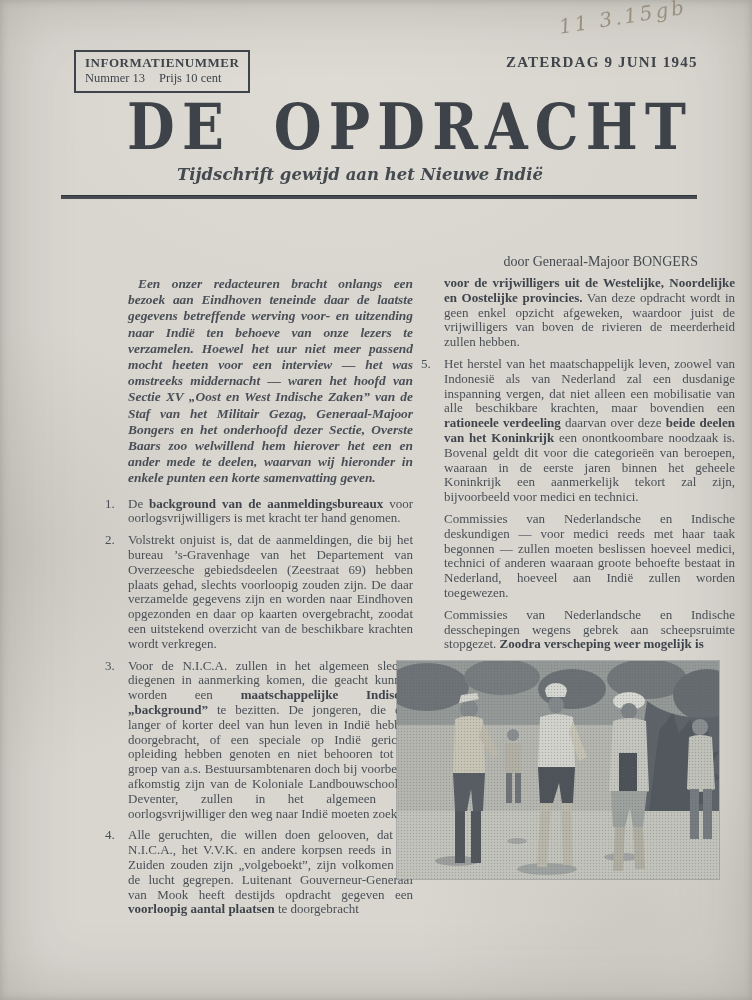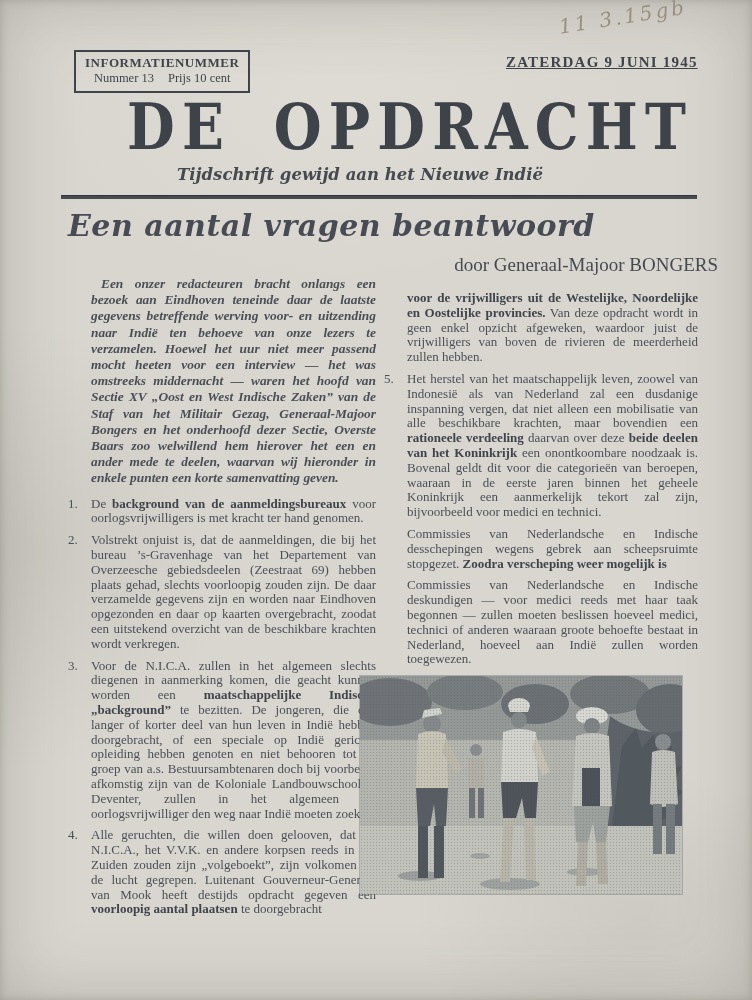--- a/index.html
+++ b/index.html
@@ -18,36 +18,35 @@
     color:#4a4f57;
   }
   
   .info-box{
     position:absolute; left:74px; top:50px;
     border:2px solid #3f444b;
     padding:3px 9px 4px 9px;
     color:#3f444b;
     line-height:1.25;
     background:rgba(255,255,255,0.04);
-    text-align:center;
   }
   .info-box .l1{font-weight:bold; font-size:13px; letter-spacing:.5px; white-space:nowrap;}
   .info-box .l2{font-weight:normal; font-size:12.5px; white-space:nowrap;}
   .info-box .l2 .sep{display:inline-block; width:14px;}
   .handwriting{
     position:absolute; left:558px; top:0px; width:190px;
     font-family:"DejaVu Serif", serif;
     font-style:italic; font-size:20px; letter-spacing:3px;
     color:#9a9080;
     transform:rotate(-9deg);
   }
   .issue-date{
     position:absolute; left:506px; top:54px;
     font-weight:bold; font-size:15px; letter-spacing:1.2px;
-    color:#3f444b; white-space:nowrap;text-decoration:underline;
+    color:#3f444b; white-space:nowrap;
   }
   .masthead-title{
     position:absolute; left:0; top:90px; width:752px; margin:0;
     text-align:center;
     font-family:"DejaVu Serif", serif;
     font-weight:bold; font-size:55px;
     letter-spacing:.13em; word-spacing:.30em;
     color:#3e434a;
     transform:translateX(34px) scaleY(1.14);
     transform-origin:top center;
@@ -69,28 +68,28 @@
   
   .headline{
     position:absolute; left:68px; top:208px; margin:0;
     font-family:"DejaVu Serif", serif;
     font-style:italic; font-weight:bold;
     font-size:30px; letter-spacing:.5px;
     color:#474c54;
     white-space:nowrap;
   }
   .byline{
-    position:absolute; left:404px; top:254px; width:314px;
+    position:absolute; left:384px; top:254px; width:314px;
     text-align:right;
-    font-size:19px; color:#454a51;
-  }
-  
-  .col{position:absolute; font-size:13px; line-height:14.8px;}
+    font-size:14px; color:#454a51;
+  }
+  
+  .col{position:absolute; font-size:13px; line-height:14.8px;margin-left:37px;}
   .col-left{left:68px; top:276px; width:308px;}
-  .col-right{left:384px; top:291px; width:314px;}
+  .col-right{left:384px; top:276px; width:314px;}
   .intro{
     margin:0 0 10px 0; padding-left:23px;
     font-style:italic; font-weight:bold; font-size:13.4px; line-height:16.2px;
     text-align:justify; text-indent:10px;
     color:#4a4f57;
   }
   .block{position:relative; padding-left:23px; margin-bottom:7px;}
   .block .num{position:absolute; left:0; top:0; font-size:13px;}
   .block p{margin:0; text-align:justify;}
   .block b{color:#3f444c;}
@@ -121,21 +120,20 @@
       <span>Nummer 13</span><span class="sep"></span><span>Prijs 10 cent</span>
     </div>
   </div>
 
   <div class="issue-date">ZATERDAG 9 JUNI 1945</div>
 
   <h1 class="masthead-title">DE OPDRACHT</h1>
   <p class="masthead-subtitle">Tijdschrift gewijd aan het Nieuwe Indië</p>
   <div class="masthead-rule"></div>
 
-  <h2 class="headline">Een aantal vragen beantwoord</h2>
   <div class="byline">door Generaal-Majoor BONGERS</div>
 
   <div class="col col-left">
     <p class="intro">Een onzer redacteuren bracht onlangs een bezoek aan Eindhoven teneinde daar de laatste gegevens betreffende werving voor- en uitzending naar Indië ten behoeve van onze lezers te verzamelen. Hoewel het uur niet meer passend mocht heeten voor een interview — het was omstreeks middernacht — waren het hoofd van Sectie XV „Oost en West Indische Zaken” van de Staf van het Militair Gezag, Generaal-Majoor Bongers en het onderhoofd dezer Sectie, Overste Baars zoo welwillend hem hierover het een en ander mede te deelen, waarvan wij hieronder in enkele punten een korte samenvatting geven.</p>
     <div>
         <div class="block">
           <span class="num">1.</span>
           <p><span>De </span><b>background van de aanmeldingsbureaux</b><span> voor oorlogsvrijwilligers is met kracht ter hand genomen.</span></p>
         </div>
         <div class="block">
@@ -156,24 +154,24 @@
   <div class="col col-right">
     <div>
         <div class="block">
           <p><b>voor de vrijwilligers uit de Westelijke, Noordelijke en Oostelijke provincies.</b><span> Van deze opdracht wordt in geen enkel opzicht afgeweken, waardoor juist de vrijwilligers van boven de rivieren de meerderheid zullen hebben.</span></p>
         </div>
         <div class="block">
           <span class="num">5.</span>
           <p><span>Het herstel van het maatschappelijk leven, zoowel van Indonesië als van Nederland zal een dusdanige inspanning vergen, dat niet alleen een mobilisatie van alle beschikbare krachten, maar bovendien een </span><b>rationeele verdeeling</b><span> daarvan over deze </span><b>beide deelen van het Koninkrijk</b><span> een onontkoombare noodzaak is. Bovenal geldt dit voor die categorieën van beroepen, waaraan in de eerste jaren binnen het geheele Koninkrijk een aanmerkelijk tekort zal zijn, bijvoorbeeld voor medici en technici.</span></p>
         </div>
         <div class="block">
+          <p><span>Commissies van Nederlandsche en Indische deskundigen — voor medici reeds met haar taak begonnen — zullen moeten beslissen hoeveel medici, technici of anderen waaraan groote behoefte bestaat in Nederland, hoeveel aan Indië zullen worden toegewezen.</span></p>
+        </div>
+        <div class="block">
           <p><span>Commissies van Nederlandsche en Indische desschepingen wegens gebrek aan scheepsruimte stopgezet. </span><b>Zoodra verscheping weer mogelijk is</b></p>
-        </div>
-        <div class="block">
-          <p><span>Commissies van Nederlandsche en Indische deskundigen — voor medici reeds met haar taak begonnen — zullen moeten beslissen hoeveel medici, technici of anderen waaraan groote behoefte bestaat in Nederland, hoeveel aan Indië zullen worden toegewezen.</span></p>
         </div>
       </div>
 
     <svg class="photo" viewBox="0 0 322 218" xmlns="http://www.w3.org/2000/svg">
       <defs>
         <pattern id="dots" width="3" height="3" patternUnits="userSpaceOnUse">
           <circle cx="1.5" cy="1.5" r="0.7" fill="#565b61" opacity="0.30"></circle>
         </pattern>
       </defs>
       <rect width="322" height="218" fill="#b4b6af"></rect>

